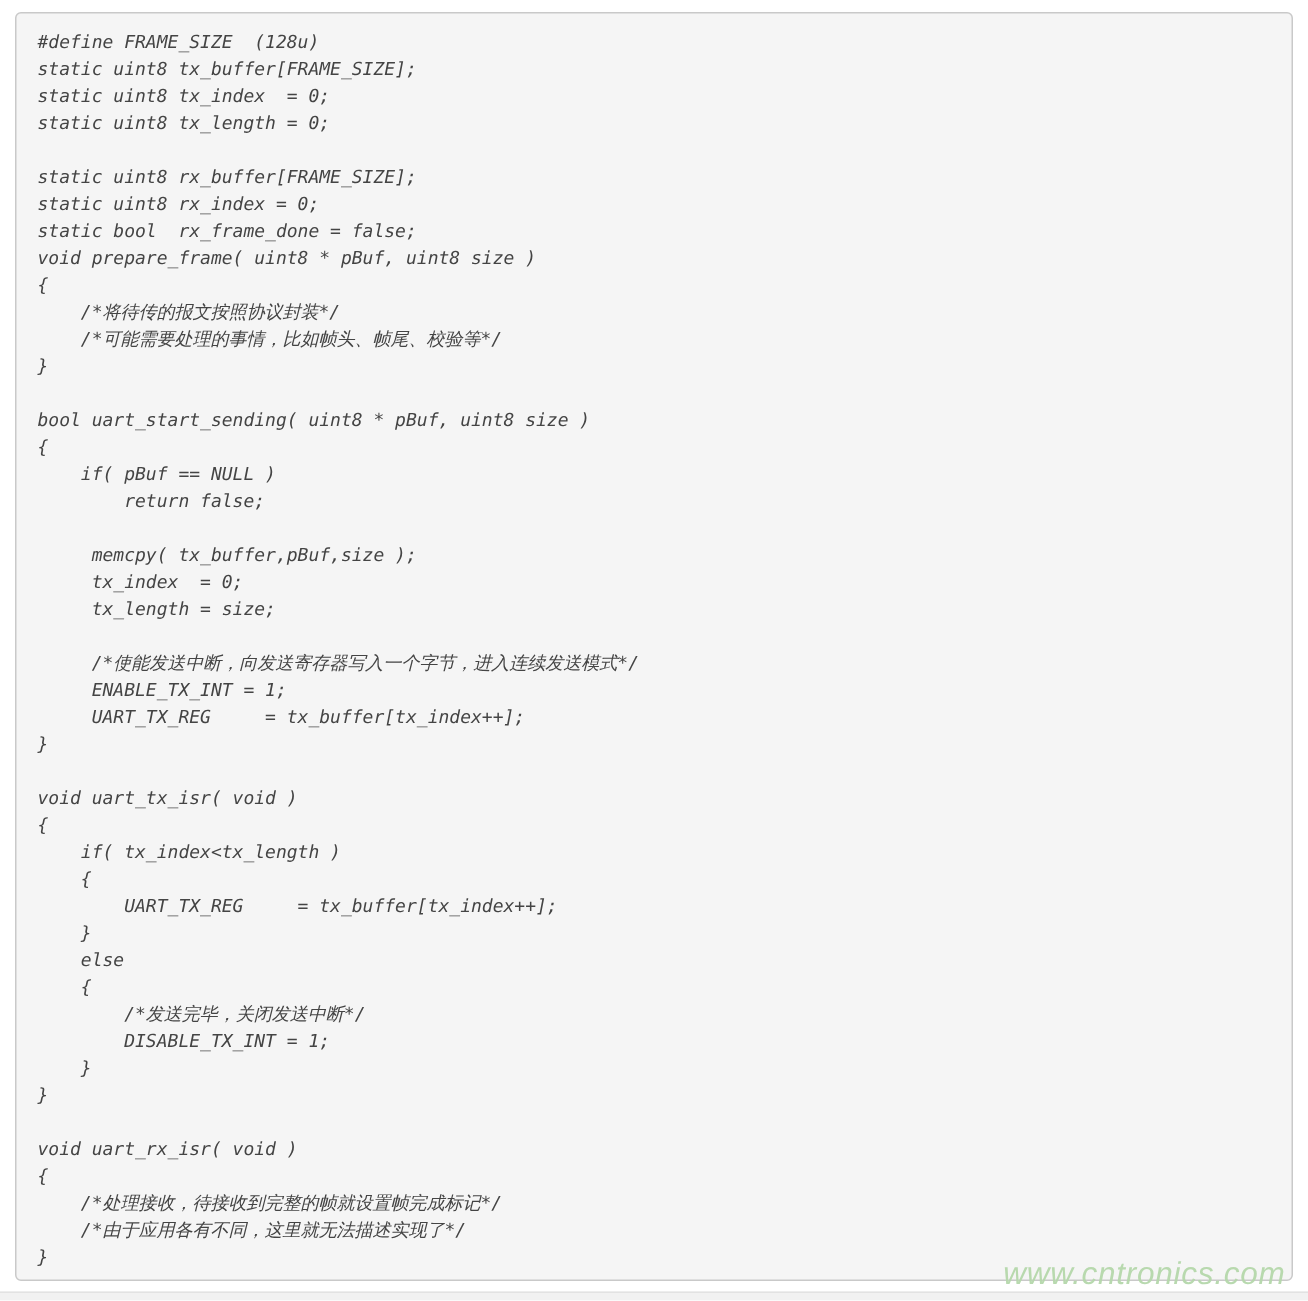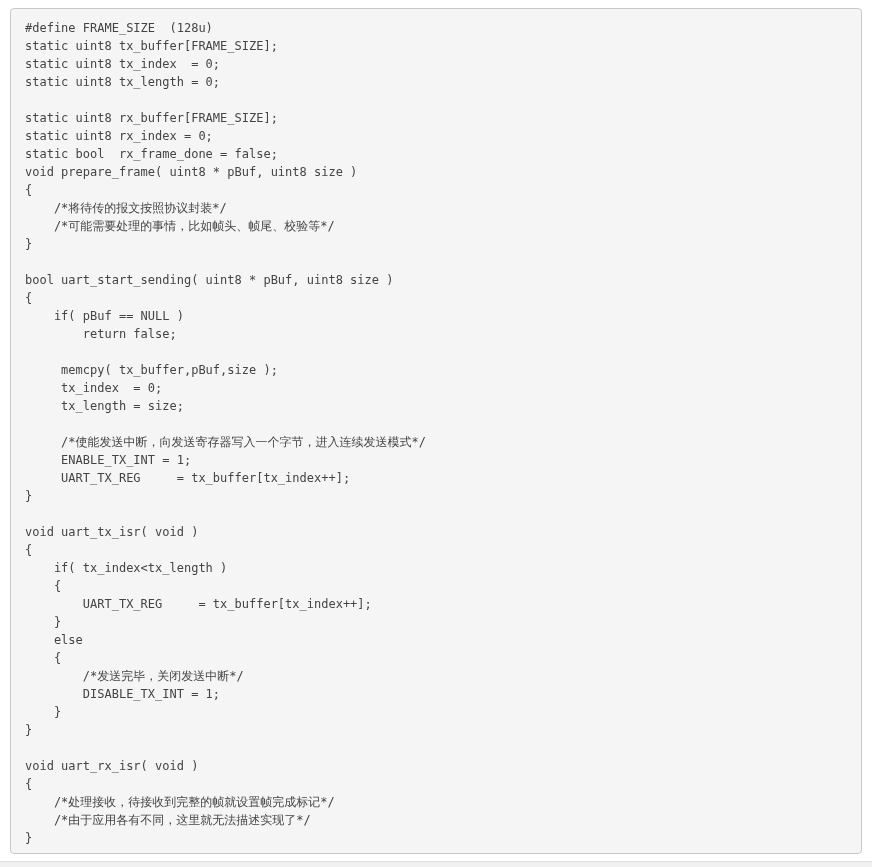--- a/index.html
+++ b/index.html
@@ -1,15 +1,15 @@
 <!DOCTYPE html>
 <html style="--page-bg: #ffffff; --code-bg: #f5f5f5; --code-border: #c9c9c9; --code-text: #444444; --watermark-color: #b5d8ab; --footer-strip-bg: #f1f1f1; --footer-strip-border: #e2e2e2;"><head>
 <meta charset="utf-8">
 <style>
-  * { box-sizing: border-box; }
+  * { box-sizing: border-box; font-style: italic; }
   html, body {
     margin: 0;
     padding: 0;
     background: var(--page-bg, #ffffff);
     width: 872px;
     height: 867px;
     overflow: hidden;
     font-family: "Liberation Sans", sans-serif;
   }
   .page {
@@ -105,14 +105,15 @@
         DISABLE_TX_INT = 1;
     }
 }
 
 void uart_rx_isr( void )
 {
     /*处理接收，待接收到完整的帧就设置帧完成标记*/
     /*由于应用各有不同，这里就无法描述实现了*/
 }</pre>
   </div>
+  <div class="watermark">www.cntronics.com</div>
   <div class="footer-strip"></div>
 </div>
 
 </body></html>

